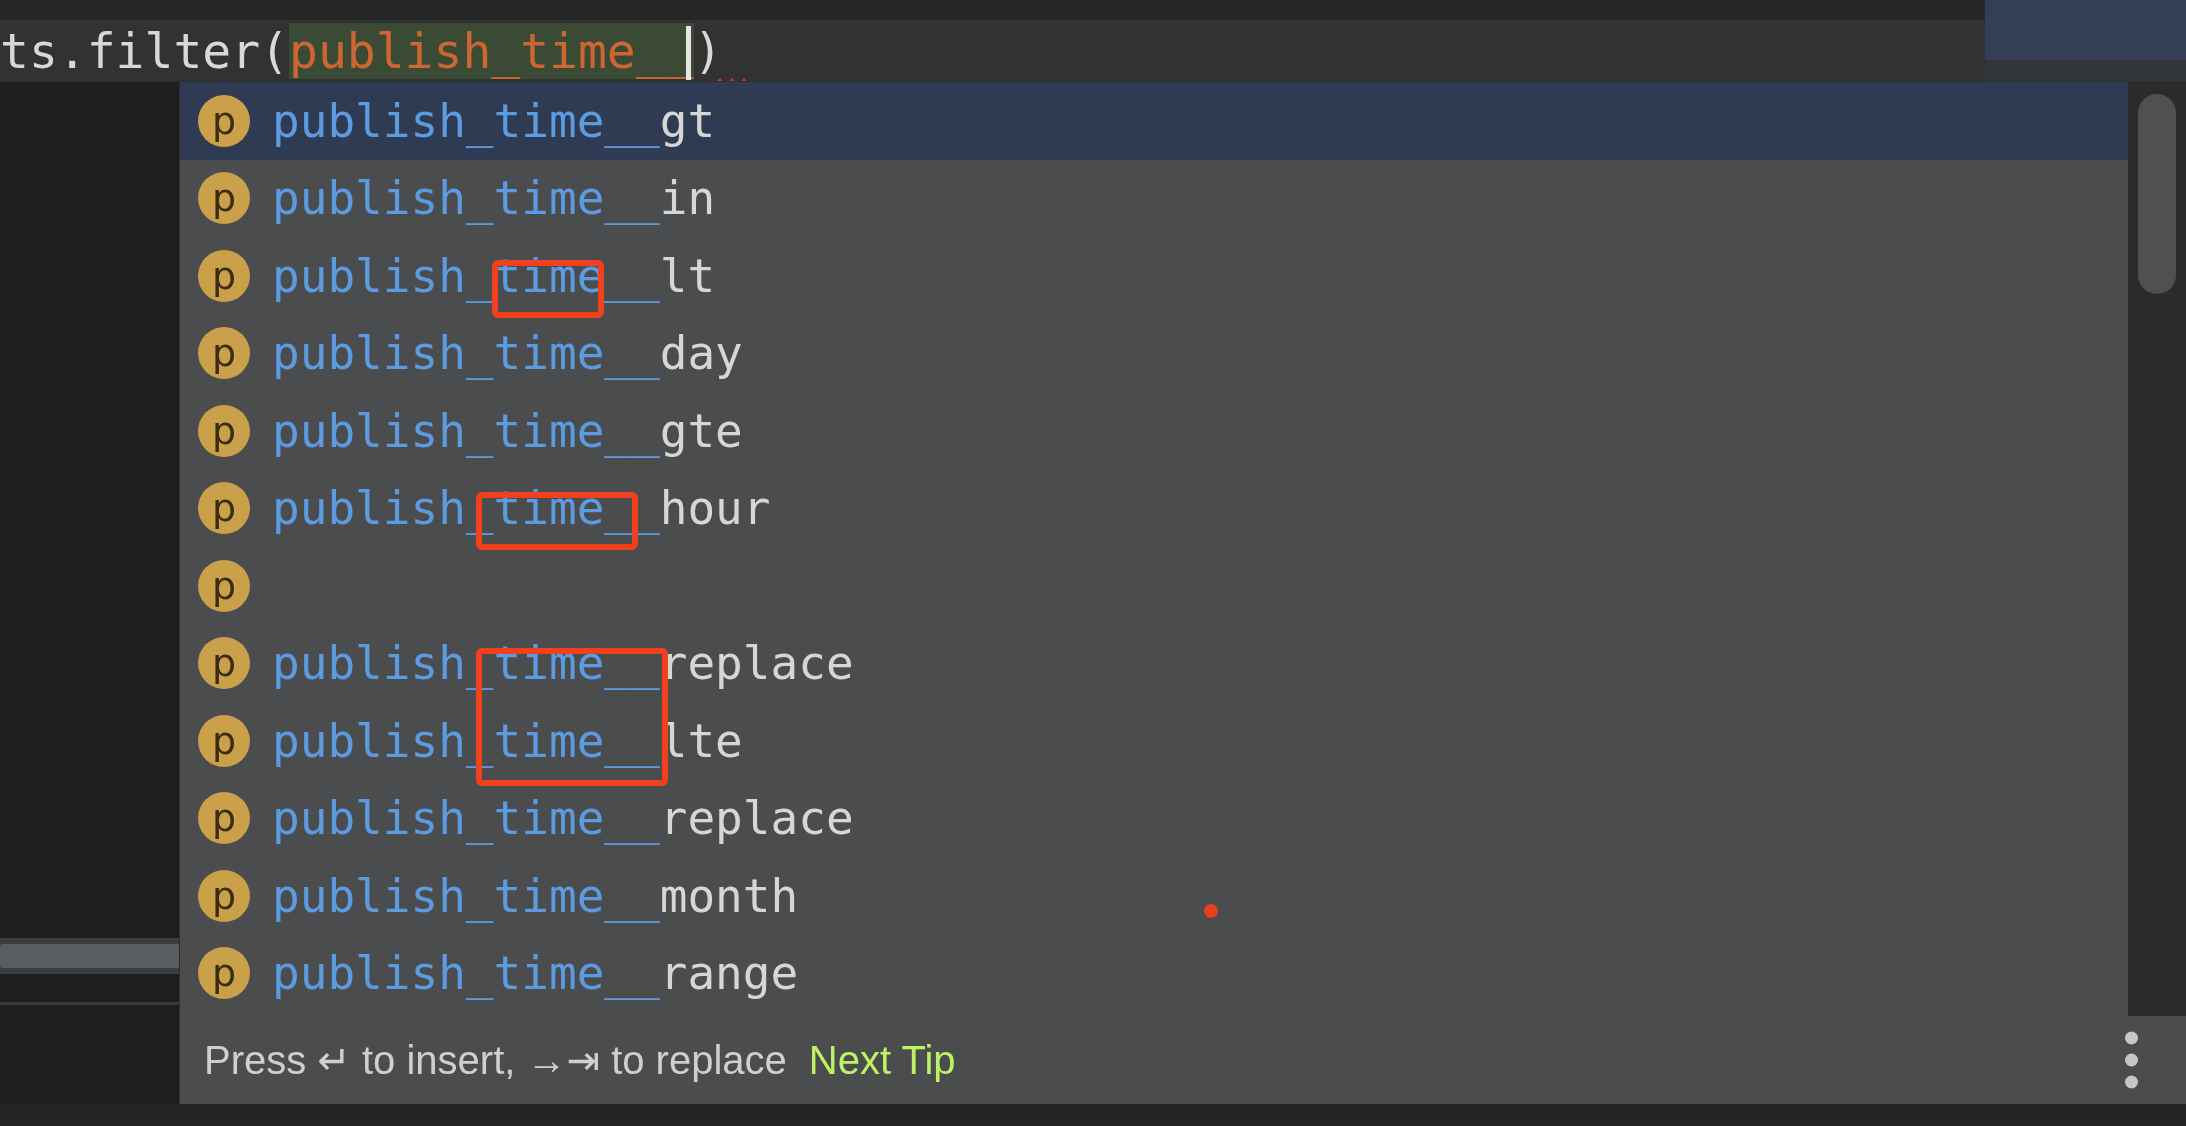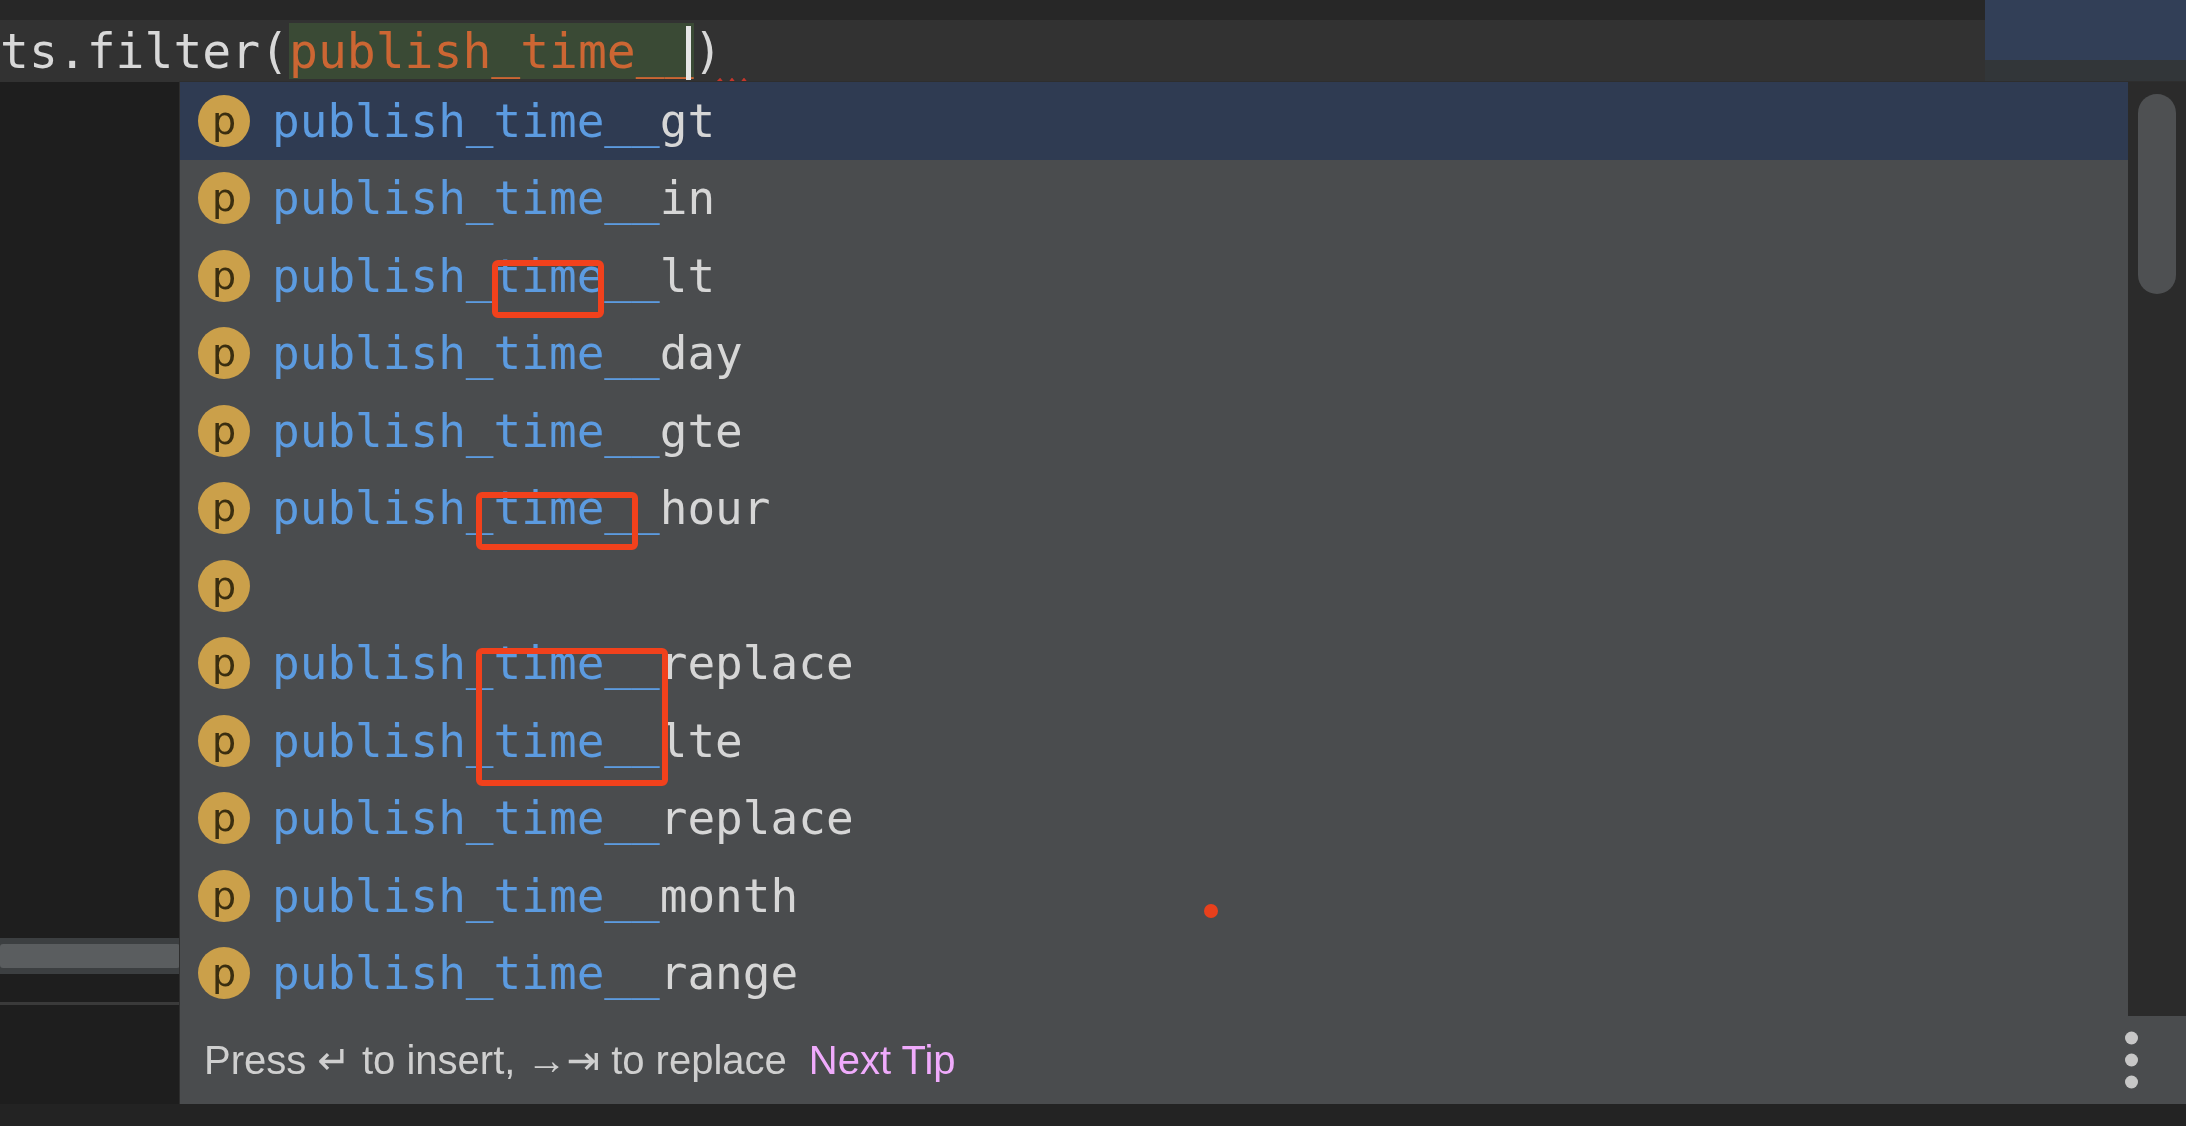--- a/index.html
+++ b/index.html
@@ -232,21 +232,21 @@
   }
   .status-text {
     font-family: "Liberation Sans", sans-serif;
     font-size: 40px;
     color: #CFCFCF;
     white-space: pre;
   }
   .status-link {
     font-family: "Liberation Sans", sans-serif;
     font-size: 40px;
-    color: #f0abfc;
+    color: #bef264;
     white-space: pre;
     margin-left: 22px;
     cursor: pointer;
   }
   .kebab {
     position: absolute;
     right: 48px;
     top: 50%;
     transform: translateY(-50%);
     display: flex;

